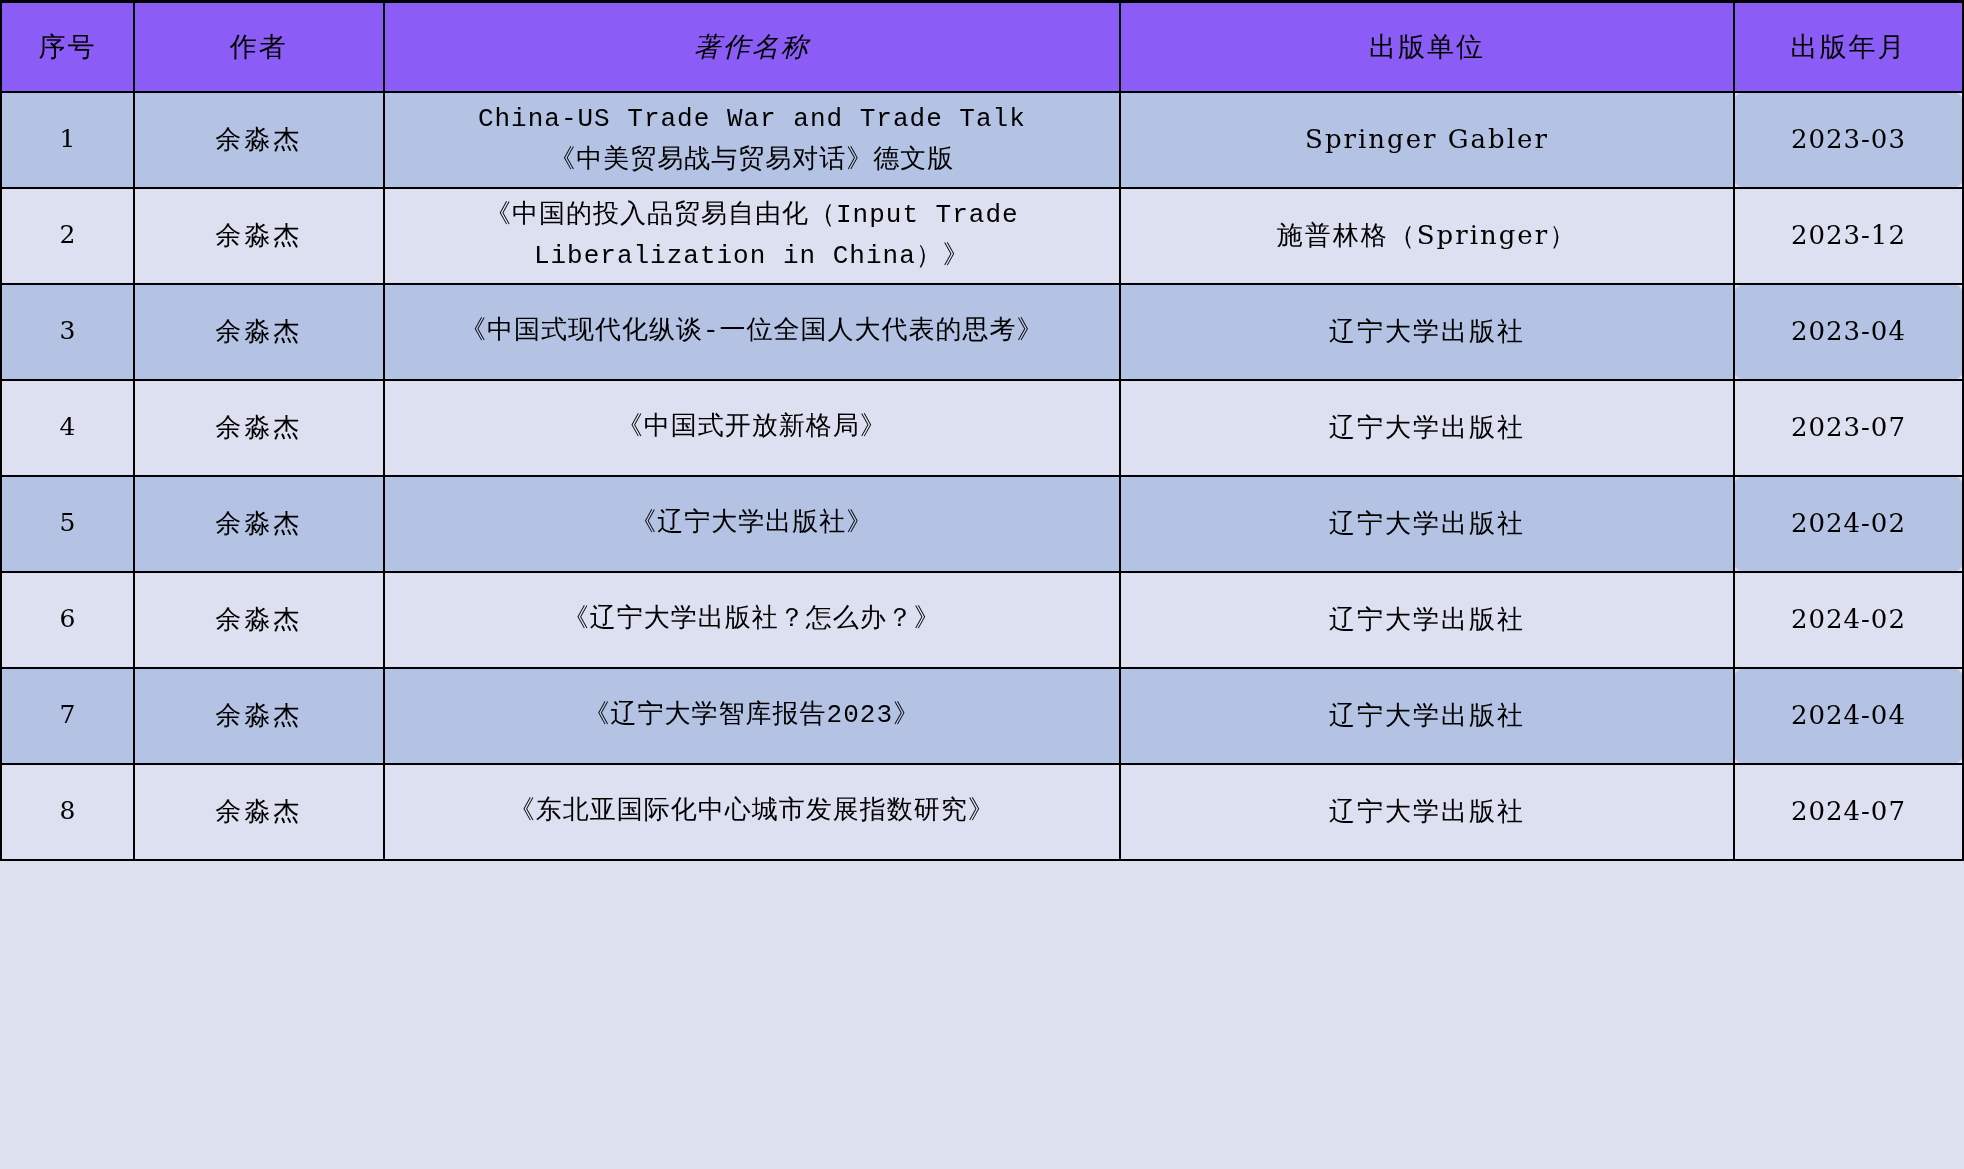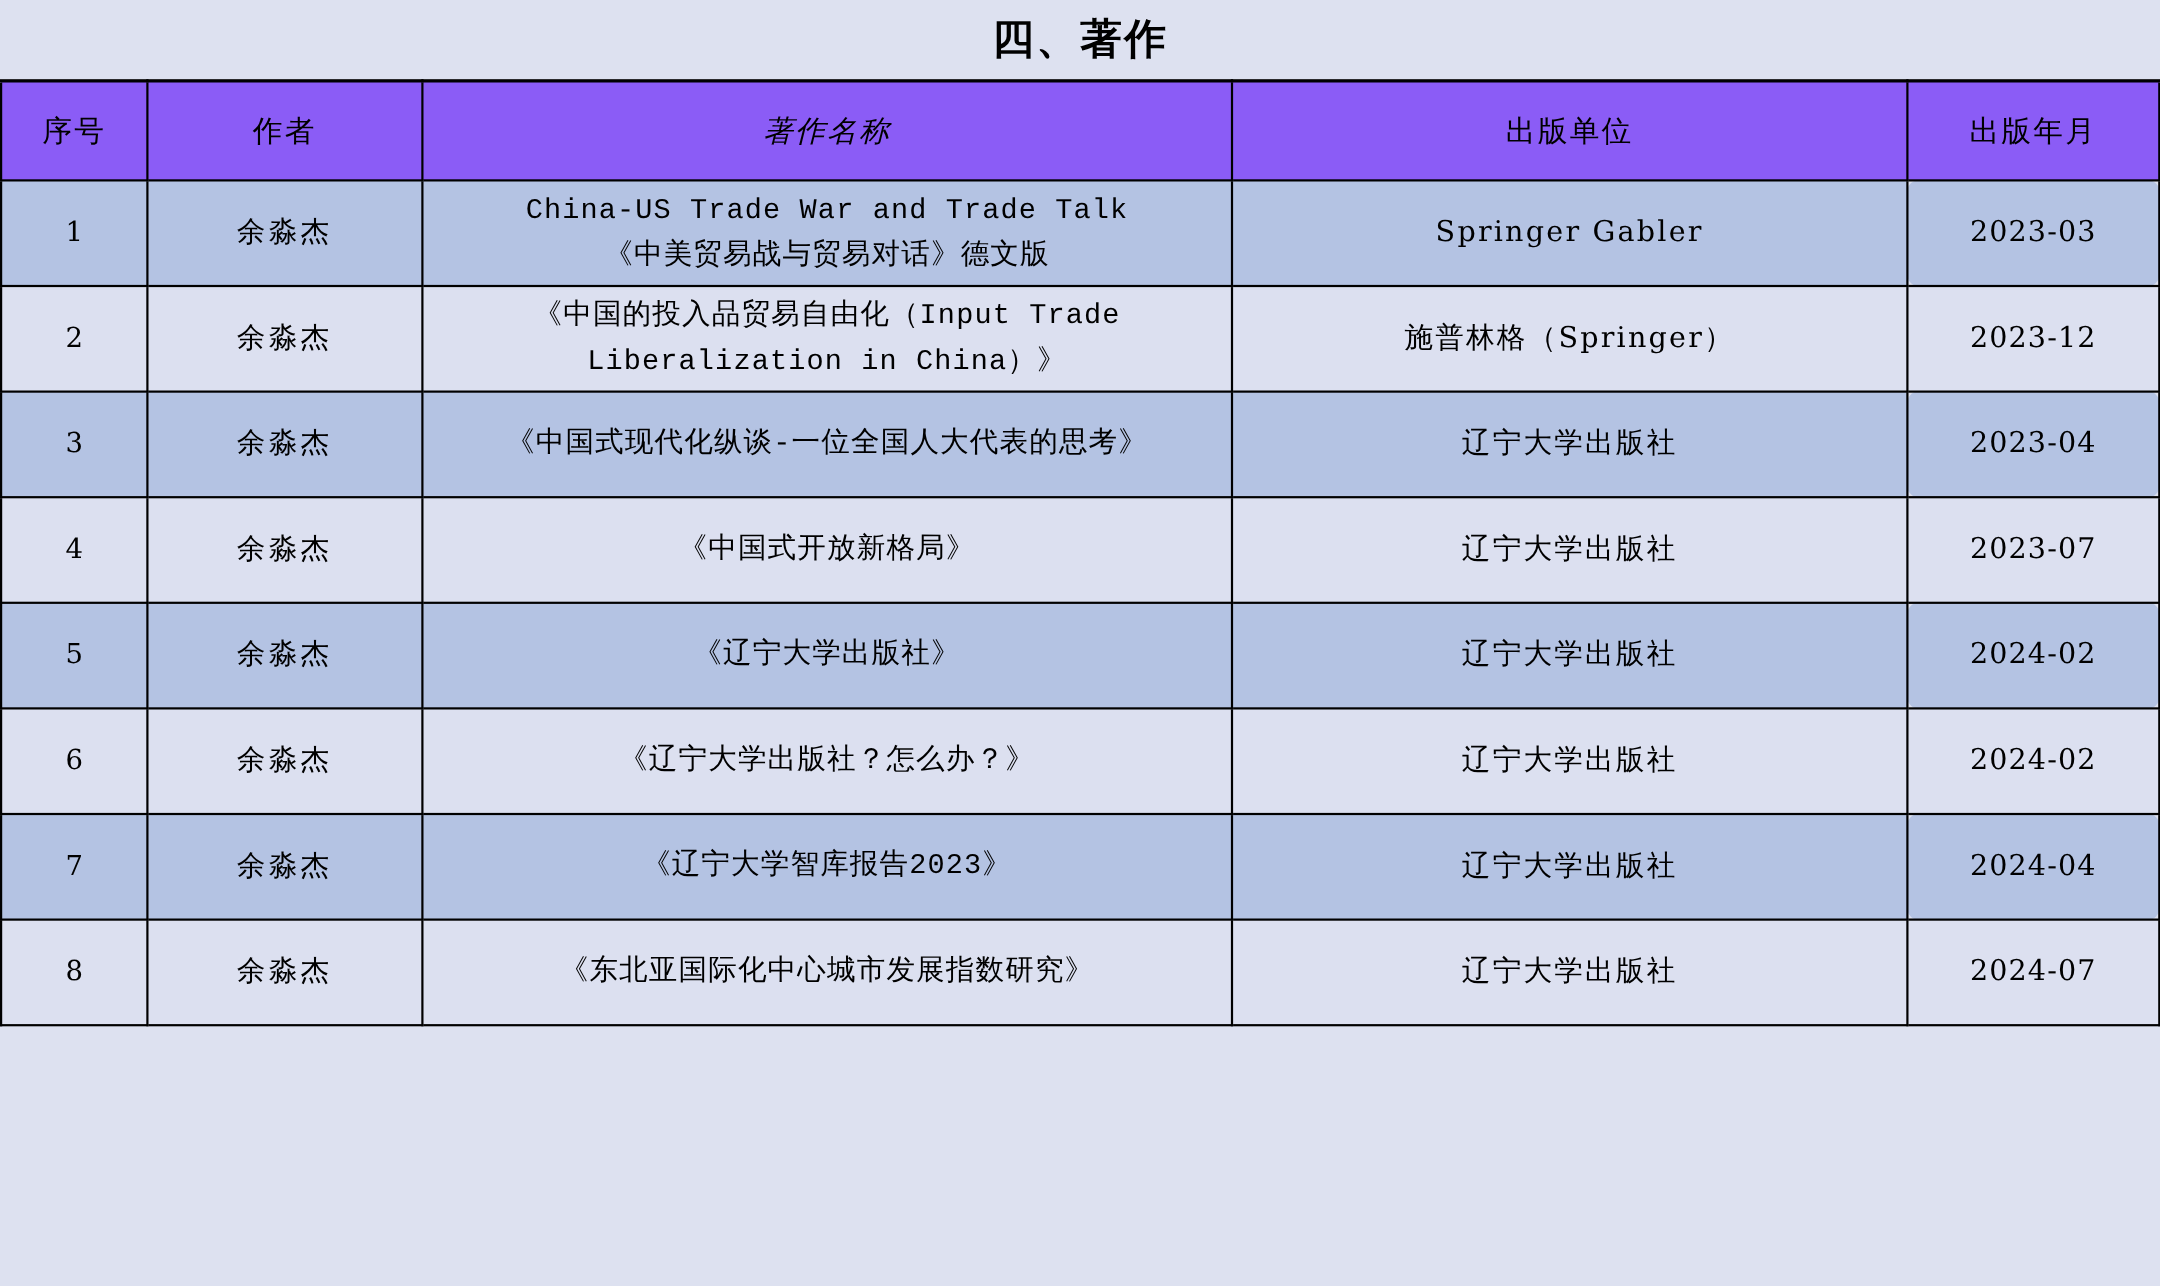--- a/index.html
+++ b/index.html
@@ -95,21 +95,20 @@
   th.col-pub   { width: 600px; }
   th.col-date  { width: 224px; font-family: Liberation Mono, monospace; }
 
   .title-line { display: block; font-family: Liberation Mono, monospace; }
 </style>
 </head>
 <body>
 
 <div class="page">
 
-  <div class="page-title">四、著作</div>
 
   <table class="works-table">
     <thead>
       <tr>
         <th class="col-seq">序号</th>
         <th class="col-author">作者</th>
         <th class="col-title">著作名称</th>
         <th class="col-pub">出版单位</th>
         <th class="col-date">出版年月</th>
       </tr>

